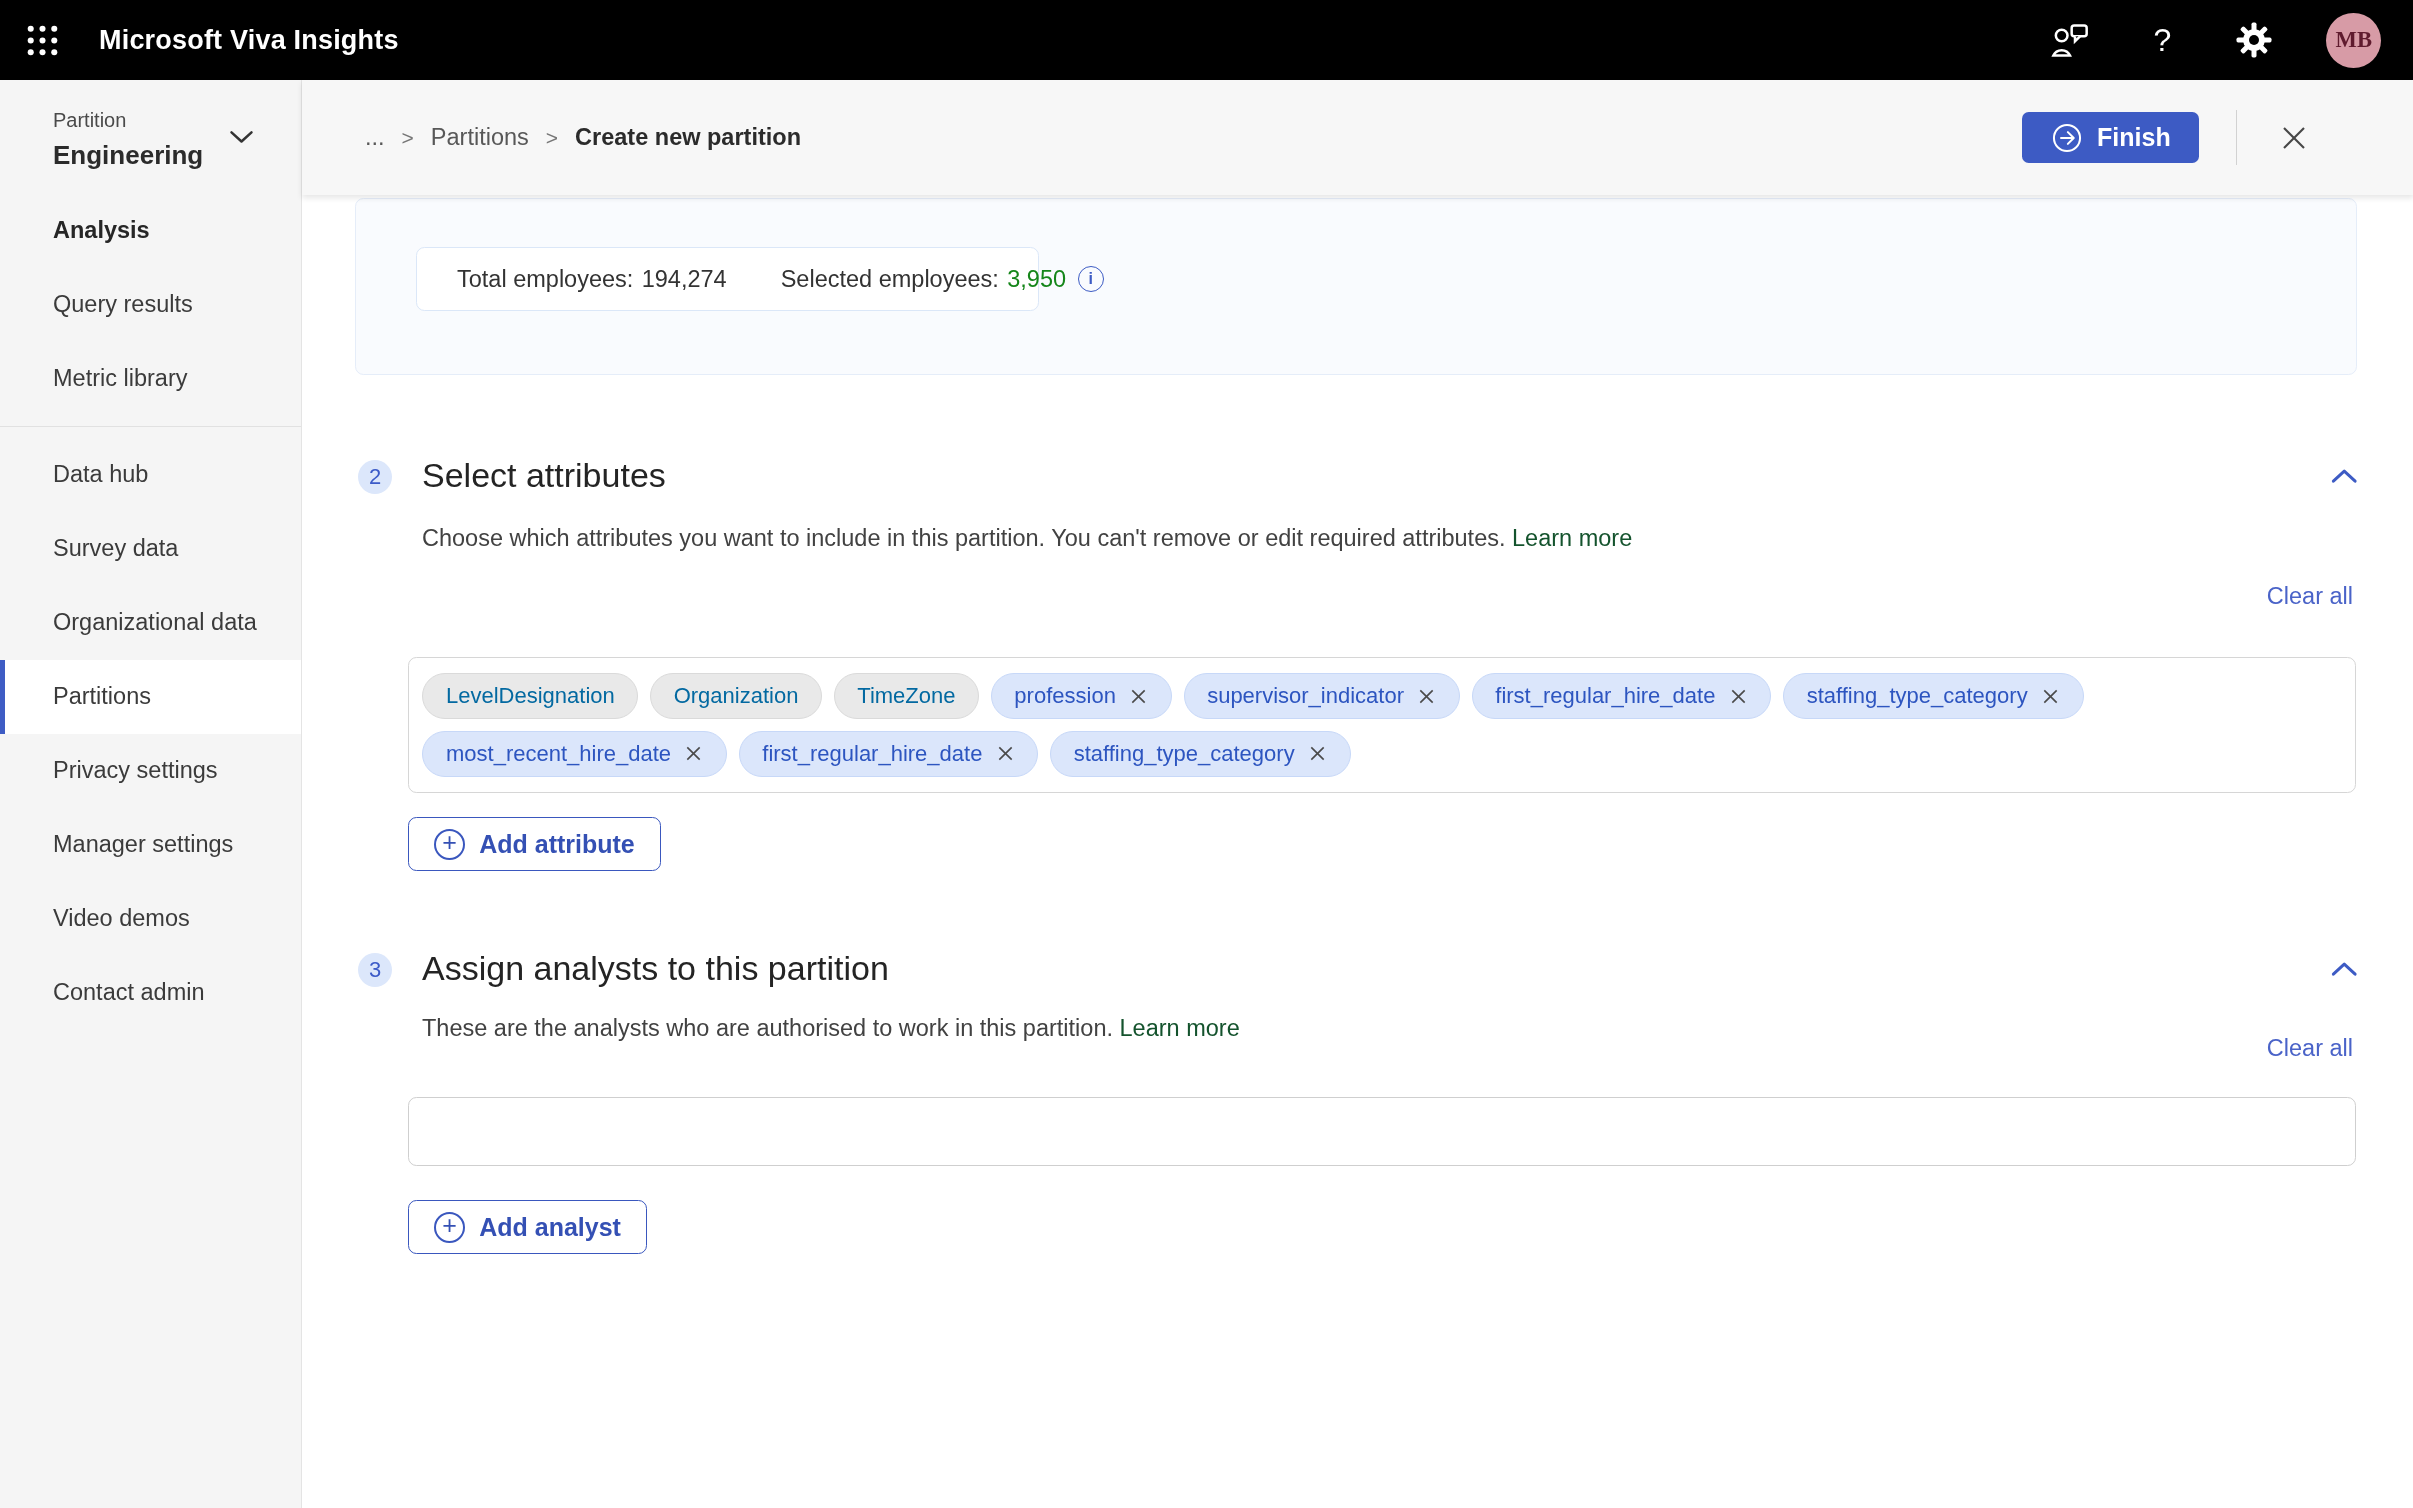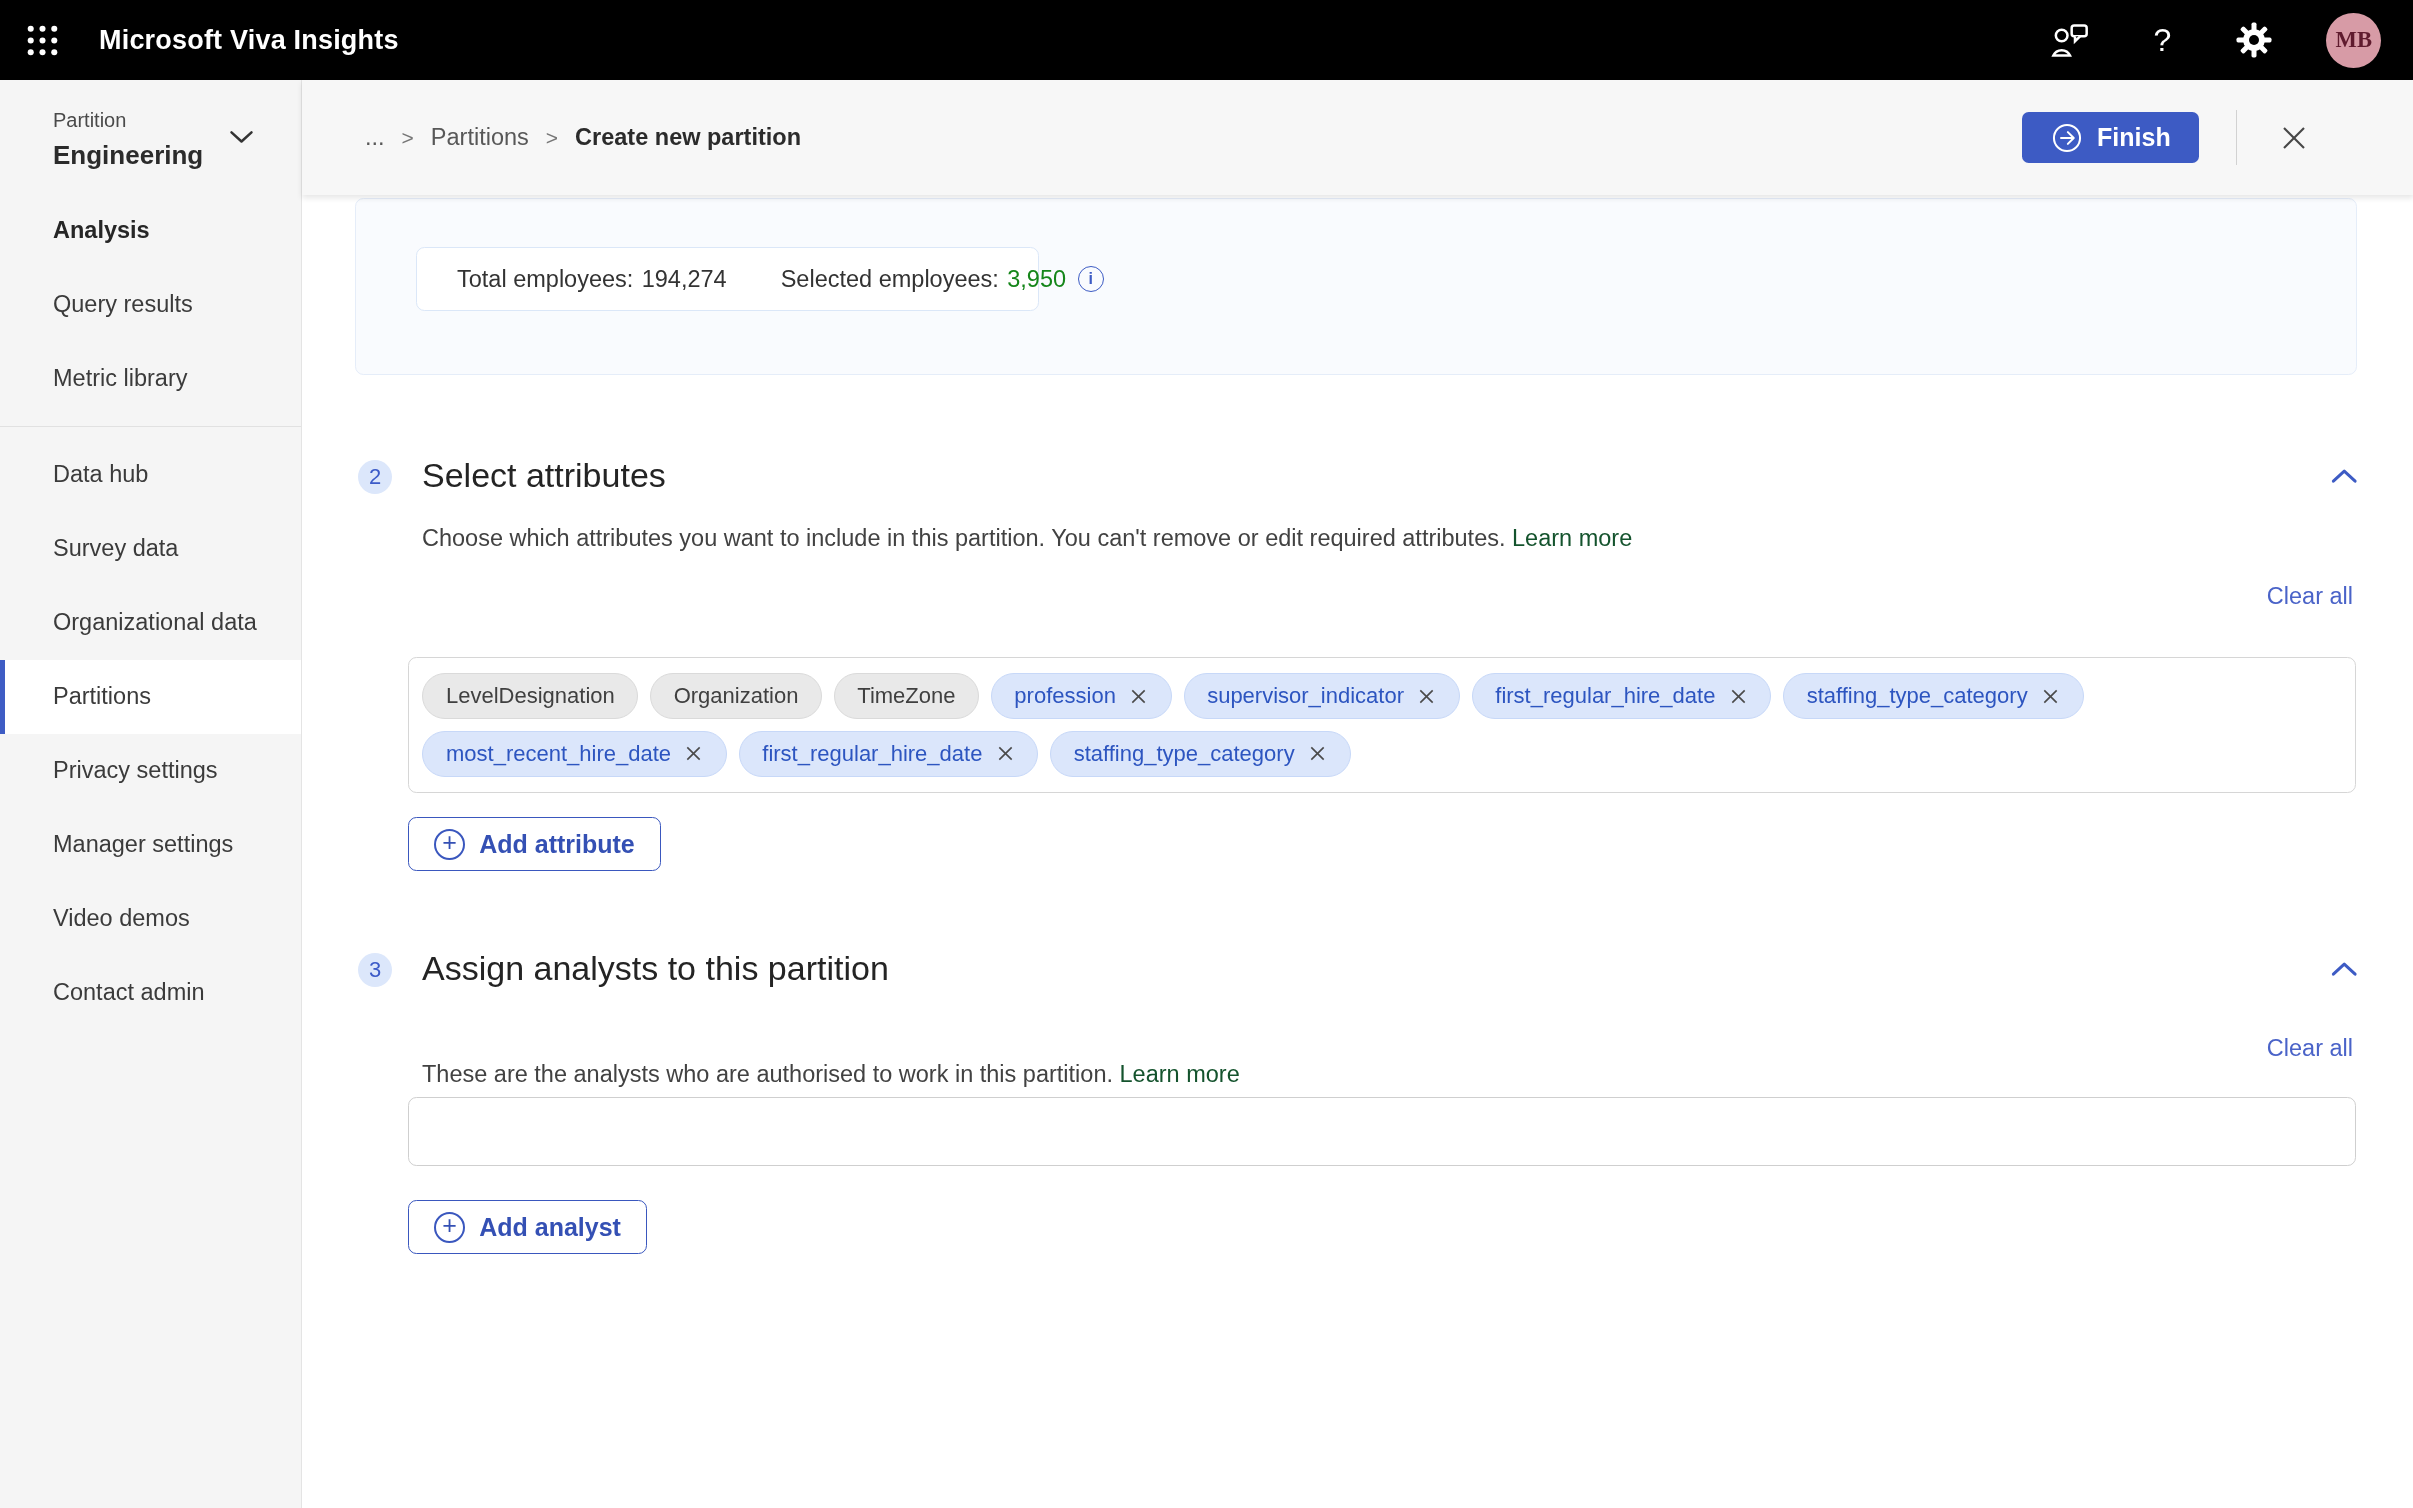--- a/index.html
+++ b/index.html
@@ -68,21 +68,21 @@
   .sec-desc { position:absolute; font-size:23.5px; color:#424242; line-height:38px; }
   .link { color:#14532d; cursor:pointer; }
   .clear-all { position:absolute; right:61px; font-size:23.5px; color:#4a63c8; cursor:pointer; }
   .chev-btn { position:absolute; background:none; border:none; cursor:pointer; padding:3.4px; }
 
   .chips-box { position:absolute; left:106px; top:463px; width:1948px; min-height:126px;
                border:0.8px solid #d6d6d6; border-radius:8.4px; padding:15px 13.4px;
                display:flex; flex-wrap:wrap; gap:11.7px 11.7px; align-content:flex-start; background:#fff; }
   .chip { height:46px; border-radius:23.5px; display:inline-flex; align-items:center; padding:0 22.6px;
           font-size:22px; white-space:nowrap; }
-  .chip.gray { background:#e9e9e9; border:0.8px solid #dadada; color:#404040; }
+  .chip.gray { background:#e9e9e9; border:0.8px solid #dadada; color:#0369a1; }
   .chip.blue { background:#dbe6fb; border:0.8px solid #c7d8f8; color:#2d55c0; cursor:default; }
   .chip .chip-x { margin-left:13.4px; display:inline-flex; cursor:pointer; }
 
   .add-btn { position:absolute; left:106px; height:54px; background:#fff; border:1.7px solid #3a57be;
              border-radius:8.4px; color:#3450b4; font-size:25px; font-weight:600; font-family:inherit;
              display:inline-flex; align-items:center; gap:14.2px; padding:0 25px; cursor:pointer; }
   .plus-circle { width:31px; height:31px; border:2.1px solid #3a57be; border-radius:50%;
                  display:inline-flex; align-items:center; justify-content:center;
                  font-size:25px; font-weight:400; line-height:1; padding-bottom:2.5px; }
 
@@ -295,21 +295,21 @@
       <span>Add attribute</span>
     </button>
 
     <div class="sec-badge" style="left:56px; top:759px;">3</div>
     <div class="sec-title" style="left:120px; top:754px;">Assign analysts to this partition</div>
     <button class="chev-btn" style="left:2025px; top:763px;">
       <svg width="28.5" height="18.4" viewBox="0 0 34 22" fill="none" stroke="#3d5bc4" stroke-width="3.6" stroke-linecap="round" stroke-linejoin="round">
         <polyline points="4,17 17,5 30,17"></polyline>
       </svg>
     </button>
-    <div class="sec-desc" style="left:120px; top:861px; width:1592px;">
+    <div class="sec-desc" style="left:120px; top:815px; width:1592px;">
       <span>These are the analysts who are authorised to work in this partition.</span>
       <span class="link">Learn more</span>
     </div>
     <div class="clear-all" style="top:841px;">Clear all</div>
 
     <input class="analyst-input" type="text" value="" style="">
 
     <button class="add-btn" style="top:1006px;">
       <span class="plus-circle">+</span>
       <span>Add analyst</span>

